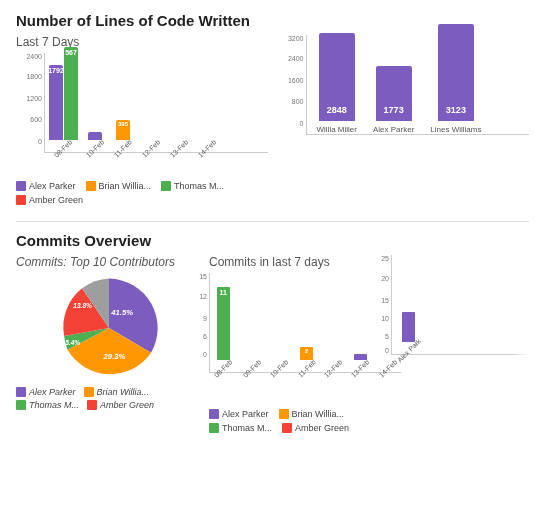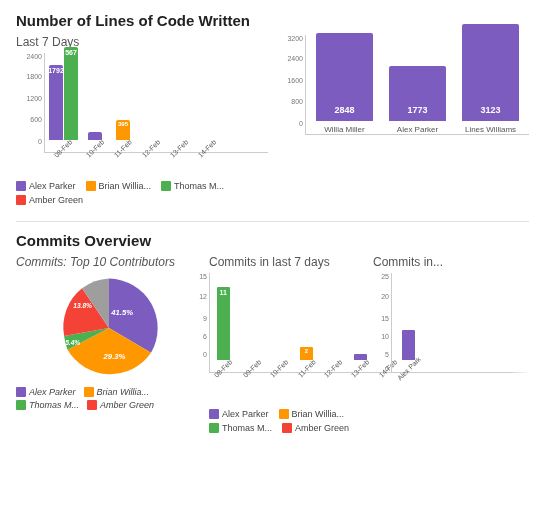--- a/index.html
+++ b/index.html
@@ -111,21 +111,21 @@
       border-bottom: 1px solid #ccc;
       padding: 0 10px;
       gap: 16px;
     }
     .bar-h30-group {
       display: flex;
       flex-direction: column;
       align-items: center;
     }
     .bar-h30 {
-      width: 57px;
+      width: 36px;
       position: relative;
       border-radius: 2px 2px 0 0;
       background: #7c5cbf;
     }
     .bar-h30-value {
       font-size: 9px;
       color: #fff;
       position: absolute;
       bottom: 6px;
       left: 50%;
@@ -484,21 +484,20 @@
             <span>Thomas M...</span>
           </div>
           <div class="legend-item">
             <div class="legend-dot" style="background:#f44336;"></div>
             <span>Amber Green</span>
           </div>
         </div>
       </div>
 
       <div class="commits-bar-box2 partial-fade">
-        <div class="chart-label">Commits in...</div>
         <div class="small-bar-chart">
           <div style="display:flex;gap:0;">
             <div style="width:18px;position:relative;">
               <div style="font-size:7px;color:#777;position:absolute;top:0;right:2px;">25</div>
               <div style="font-size:7px;color:#777;position:absolute;top:20px;right:2px;">20</div>
               <div style="font-size:7px;color:#777;position:absolute;top:42px;right:2px;">15</div>
               <div style="font-size:7px;color:#777;position:absolute;top:60px;right:2px;">10</div>
               <div style="font-size:7px;color:#777;position:absolute;top:78px;right:2px;">5</div>
               <div style="font-size:7px;color:#777;position:absolute;top:92px;right:2px;">0</div>
             </div>

